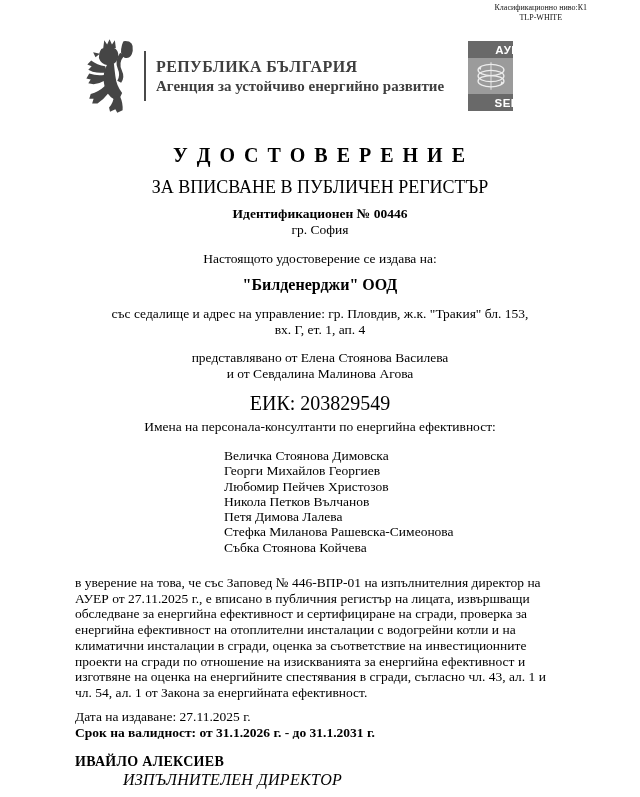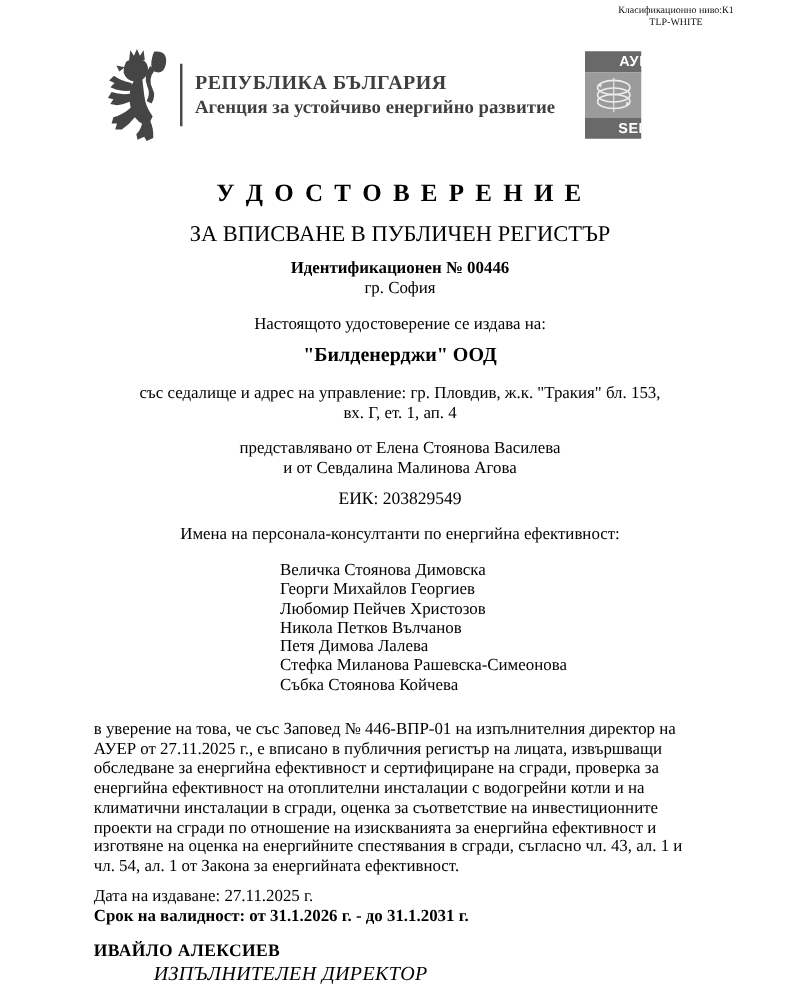--- a/index.html
+++ b/index.html
@@ -29,21 +29,21 @@
 
   
   .doc-title { top:144px; font-weight:bold; font-size:20px; letter-spacing:2px; }
   .doc-subtitle { top:177px; font-size:18px; }
   .doc-id { top:206px; font-weight:bold; font-size:13.5px; }
   .doc-city { top:222px; font-size:13.5px; }
   .issued-label { top:251px; font-size:13.5px; }
   .company { top:276px; font-weight:bold; font-size:16px; }
   .address { top:306px; font-size:13.5px; line-height:15.5px; }
   .represented { top:350px; font-size:13.5px; line-height:15.5px; }
-  .eik { top:392px; font-size:14px; }
+  .eik { top:392px; font-size:20px; }
   .consultants-label { top:419px; font-size:13.5px; }
   .consultants { top:448px; left:224px; font-size:13.5px; line-height:15.3px; text-align:left; }
   .paragraph { top:575px; left:75px; width:490px; font-size:13.5px; line-height:15.7px; text-align:left; }
   .footer-date { top:709px; left:75px; font-size:13.5px; }
   .footer-validity { top:725px; left:75px; font-size:13.5px; font-weight:bold; }
   .signer-name { top:754px; left:75px; font-size:14px; font-weight:bold; letter-spacing:0.3px; }
   .signer-title { top:771px; left:75px; font-size:16px; font-style:italic; letter-spacing:0.3px;margin-left:48px; }
 </style>
 </head>
 <body>

